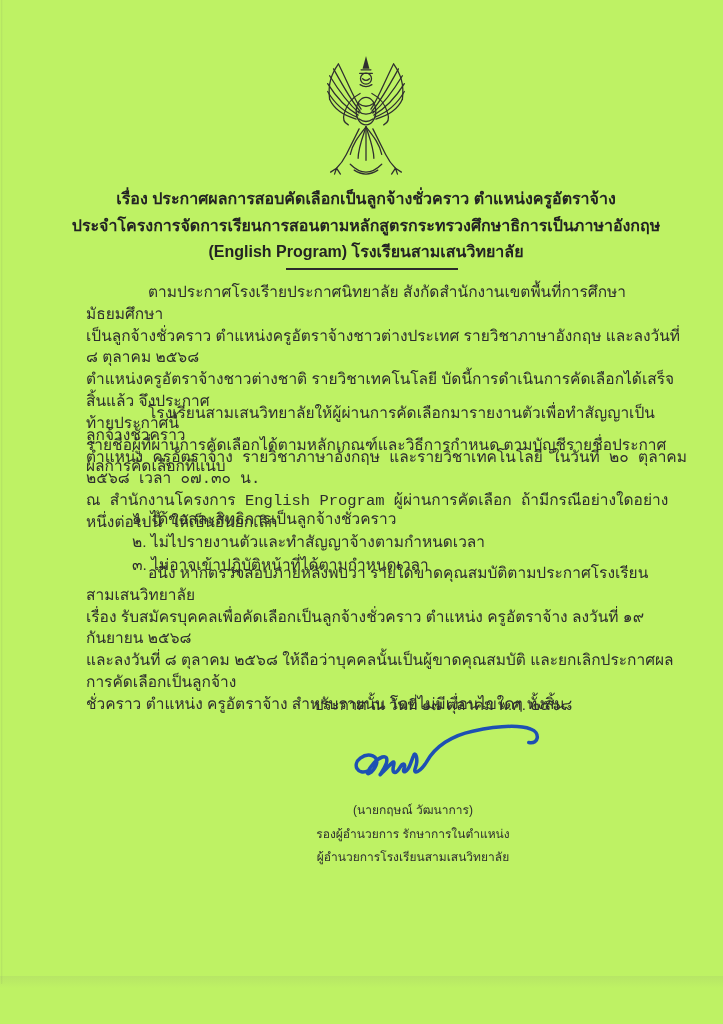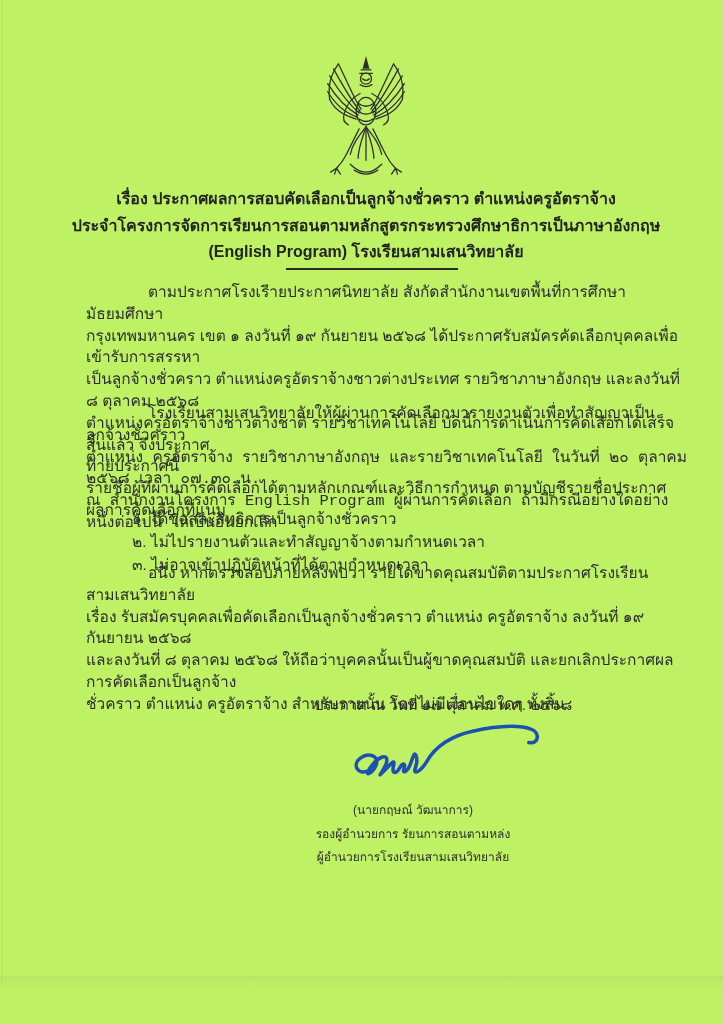--- a/index.html
+++ b/index.html
@@ -144,21 +144,20 @@
 
   <div class="title-block">
     <div>เรื่อง  ประกาศผลการสอบคัดเลือกเป็นลูกจ้างชั่วคราว ตำแหน่งครูอัตราจ้าง</div>
     <div>ประจำโครงการจัดการเรียนการสอนตามหลักสูตรกระทรวงศึกษาธิการเป็นภาษาอังกฤษ</div>
     <div>(English Program)  โรงเรียนสามเสนวิทยาลัย</div>
     <div class="title-underline"></div>
   </div>
 
   <div class="body-block p1">
     <div class="ln indent">ตามประกาศโรงเรีายประกาศนิทยาลัย สังกัดสำนักงานเขตพื้นที่การศึกษามัธยมศึกษา</div>
-    <div class="ln">กรุงเทพมหานคร เขต ๑ ลงวันที่ ๑๙  กันยายน  ๒๕๖๘  ได้ประกาศรับสมัครคัดเลือกบุคคลเพื่อเข้ารับการสรรหา</div>
     <div class="ln">เป็นลูกจ้างชั่วคราว ตำแหน่งครูอัตราจ้างชาวต่างประเทศ รายวิชาภาษาอังกฤษ และลงวันที่ ๘ ตุลาคม ๒๕๖๘</div>
     <div class="ln">ตำแหน่งครูอัตราจ้างชาวต่างชาติ รายวิชาเทคโนโลยี  บัดนี้การดำเนินการคัดเลือกได้เสร็จสิ้นแล้ว จึงประกาศ</div>
     <div class="ln">ท้ายประกาศนี้</div>
     <div class="ln">รายชื่อผู้ที่ผ่านการคัดเลือกได้ตามหลักเกณฑ์และวิธีการกำหนด ตามบัญชีรายชื่อประกาศ  ผลการคัดเลือกที่แนบ</div>
   </div>
 
   <div class="body-block p2">
     <div class="ln indent">โรงเรียนสามเสนวิทยาลัยให้ผู้ผ่านการคัดเลือกมารายงานตัวเพื่อทำสัญญาเป็นลูกจ้างชั่วคราว</div>
     <div class="ln">ตำแหน่ง ครูอัตราจ้าง รายวิชาภาษาอังกฤษ และรายวิชาเทคโนโลยี ในวันที่ ๒๐ ตุลาคม ๒๕๖๘  เวลา ๐๗.๓๐ น.</div>
     <div class="ln">ณ สำนักงานโครงการ English Program  ผู้ผ่านการคัดเลือก ถ้ามีกรณีอย่างใดอย่างหนึ่งต่อไปนี้ ให้เป็นอันยกเลิก</div>
@@ -180,19 +179,19 @@
   <div class="issued-line">ประกาศ  ณ  วันที่ ๑๗ ตุลาคม พ.ศ. ๒๕๖๘</div>
 
   <div class="signature-wrap">
     <svg width="208" height="74" viewBox="0 0 200 70" fill="none">
       <path d="M16 52 C5 57 0 46 8 40 C16 34 27 38 23 47 C20 54 11 59 17 50 C25 38 36 34 33 45 C30 53 24 59 29 54 C35 49 42 38 40 47 C38 55 42 56 46 49 C49 44 52 45 50 50 C48 55 53 54 56 46 L59 38 C61 32 64 41 61 49 C58 57 66 53 72 43 C80 29 96 18 116 14 C140 9 161 8 172 12 C181 15 180 27 170 25" stroke="#1d50b3" stroke-width="3.4" stroke-linecap="round" stroke-linejoin="round"></path>
     </svg>
   </div>
 
   <div class="signer-block">
     <div>(นายกฤษณ์  วัฒนาการ)</div>
-    <div>รองผู้อำนวยการ รัยนการสอนตามหล่ง</div>
+    <div>รองผู้อำนวยการ รักษาการในตำแหน่ง</div>
     <div>ผู้อำนวยการโรงเรียนสามเสนวิทยาลัย</div>
   </div>
 
   <div class="paper-edge"></div>
   <div class="edge-left"></div>
 </div>
 
 </body></html>

